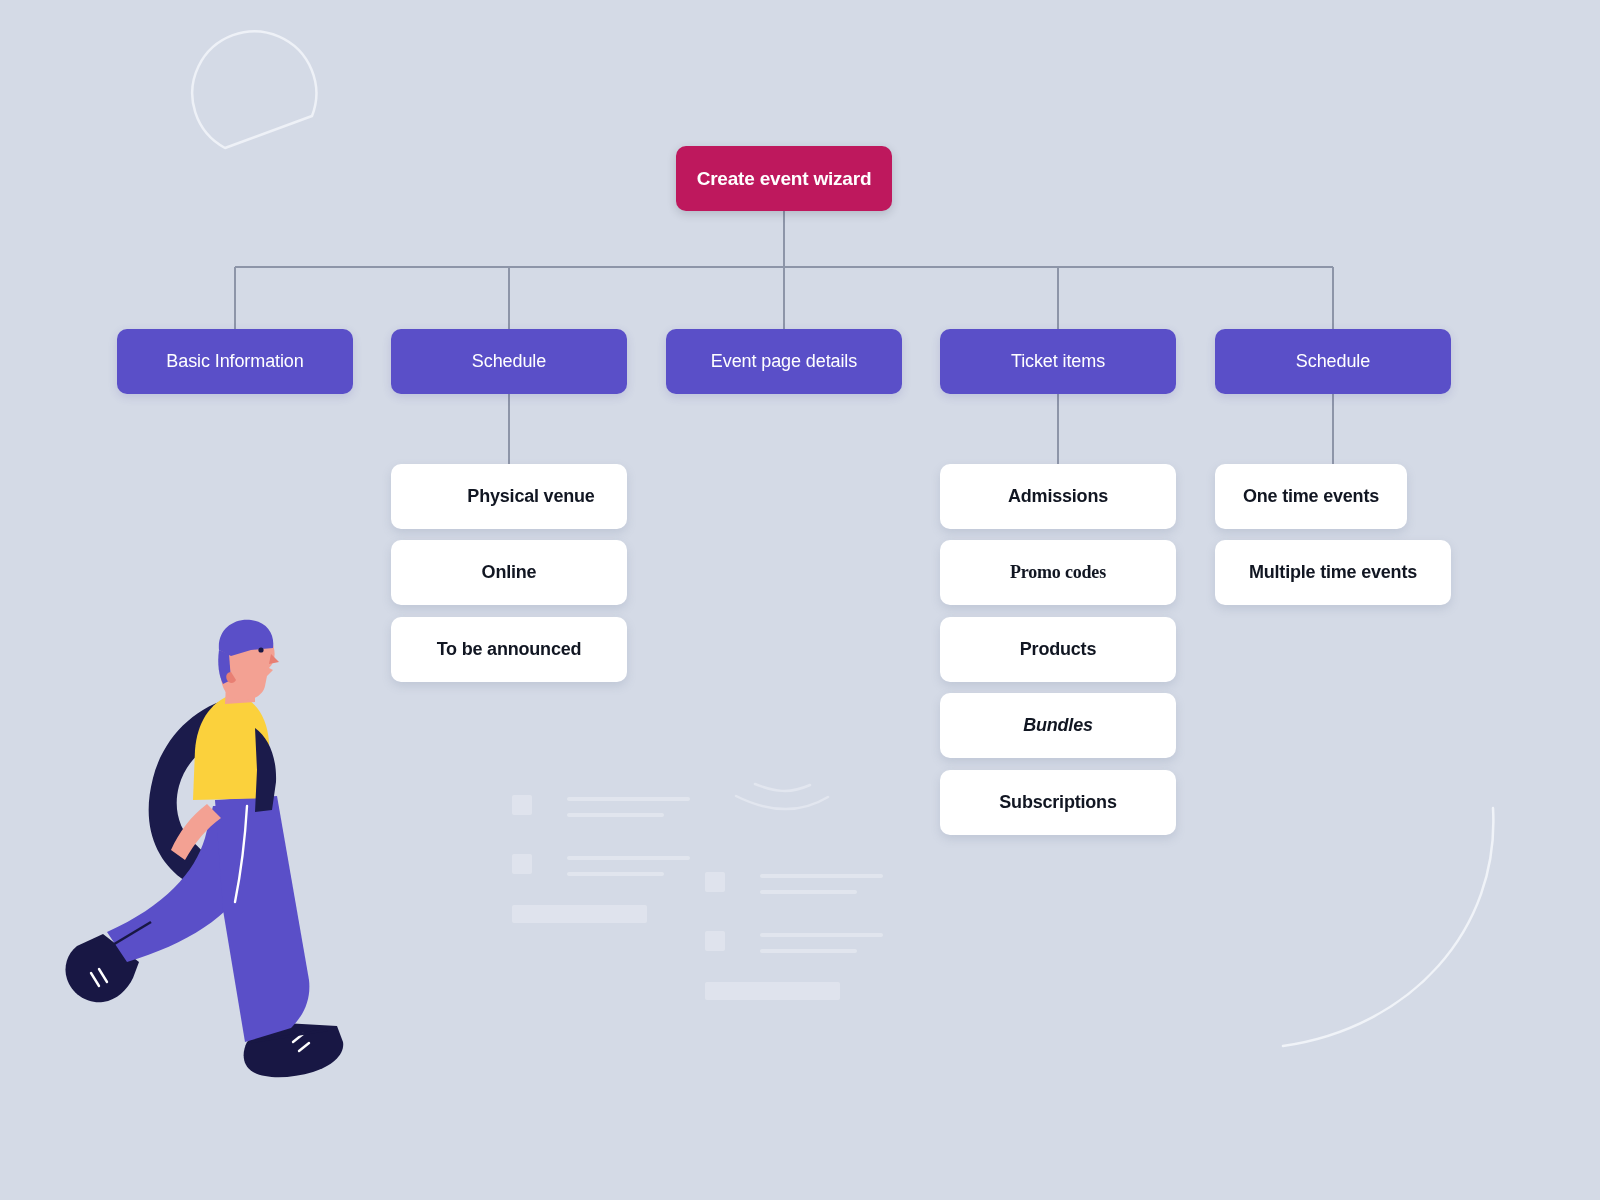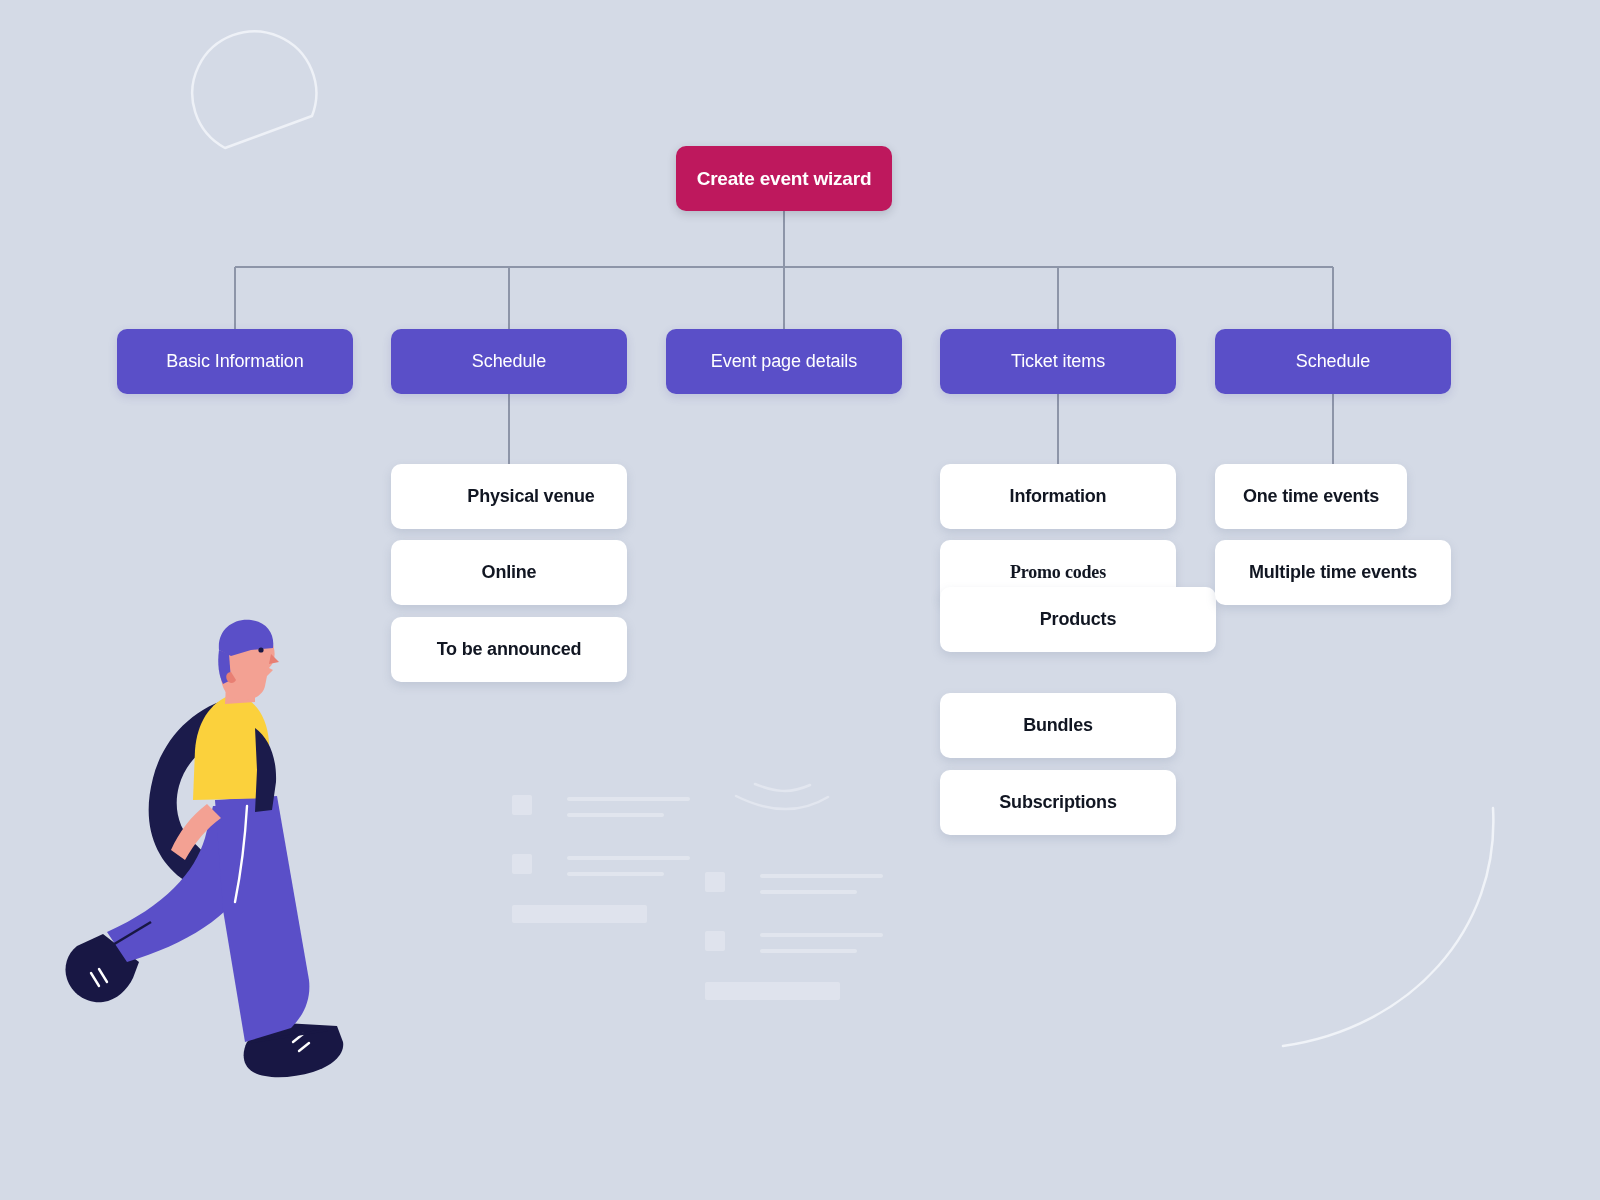--- a/index.html
+++ b/index.html
@@ -190,29 +190,29 @@
     <span>Physical venue</span>
   </div>
   <div class="node node-leaf" style="left:391px; top:540px; width:236px; height:65px;">
     <span>Online</span>
   </div>
   <div class="node node-leaf" style="left:391px; top:617px; width:236px; height:65px;">
     <span>To be announced</span>
   </div>
 
   <div class="node node-leaf" style="left:940px; top:464px; width:236px; height:65px;">
-    <span>Information</span>
+    <span>Admissions</span>
   </div>
   <div class="node node-leaf" style="left:940px; top:540px; width:236px; height:65px;font-family:Liberation Serif, serif;">
     <span>Promo codes</span>
   </div>
-  <div class="node node-leaf" style="left:940px; top:587px; width:276px; height:65px;">
+  <div class="node node-leaf" style="left:940px; top:617px; width:236px; height:65px;">
     <span>Products</span>
   </div>
-  <div class="node node-leaf" style="left:940px; top:693px; width:236px; height:65px;">
+  <div class="node node-leaf" style="left:940px; top:693px; width:236px; height:65px;font-style:italic;">
     <span>Bundles</span>
   </div>
   <div class="node node-leaf" style="left:940px; top:770px; width:236px; height:65px;">
     <span>Subscriptions</span>
   </div>
 
   <div class="node node-leaf" style="left:1215px; top:464px; width:192px; height:65px;">
     <span>One time events</span>
   </div>
   <div class="node node-leaf" style="left:1215px; top:540px; width:236px; height:65px;">

